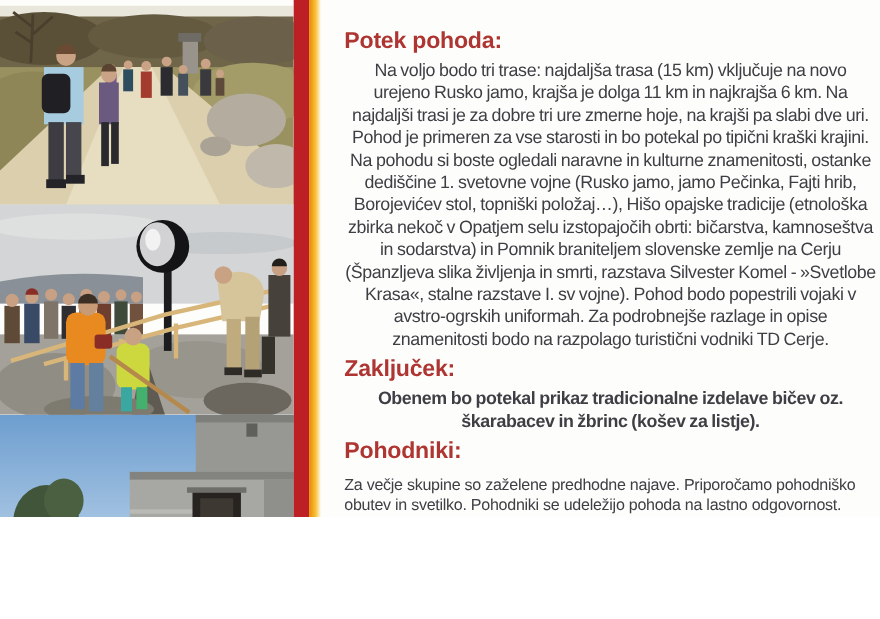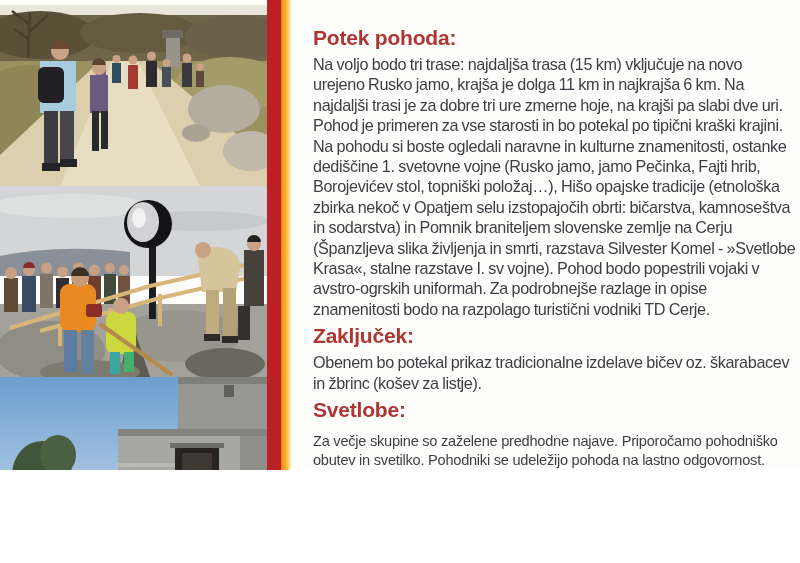--- a/index.html
+++ b/index.html
@@ -11,22 +11,22 @@
   #photo2{top:186px;height:191px;}
   #photo3{top:377px;height:186px;}
 
   .stripe-red{position:absolute;top:0;left:267px;width:14px;height:563px;background:#bc2025;}
   .stripe-yellow{position:absolute;top:0;left:281px;width:11px;height:563px;
     background:linear-gradient(to right,#e98806 0%,#f9c33a 55%,#ffffff 100%);}
 
   .content{position:absolute;left:313px;top:26px;width:484px;color:#3e3e44;}
   .head{font-size:21px;font-weight:bold;color:#ae3531;margin:0 0 4px 0;letter-spacing:-0.2px;}
   .head.mt{margin-top:5px;}
-  .body-p{font-size:16.2px;line-height:20.4px;margin:0;letter-spacing:-0.35px;word-spacing:-0.6px;}
-  .body-p.bold{font-weight:normal;}
+  .body-p{font-size:16.2px;line-height:20.4px;margin:0;letter-spacing:-0.35px;word-spacing:-0.6px;text-align:center;}
+  .body-p.bold{font-weight:bold;}
   .price{font-weight:bold;}
   .note{font-size:14.6px;line-height:18.6px;margin:10px 0 0 0;letter-spacing:-0.25px;}
 </style>
 </head>
 <body>
 
 <div class="page">
 
   <svg id="photo1" class="photo" viewBox="0 0 267 181" xmlns="http://www.w3.org/2000/svg">
     <rect x="0" y="0" width="267" height="40" fill="#e9e6dc"></rect>
@@ -232,18 +232,18 @@
   <div class="stripe-yellow"></div>
 
   <div class="content">
 
     <h2 class="head">Potek pohoda:</h2>
     <p class="body-p">Na voljo bodo tri trase: najdaljša trasa (15 km) vključuje na novo urejeno Rusko jamo, krajša je dolga 11 km in najkrajša  6 km.  Na najdaljši trasi je za dobre tri ure zmerne hoje, na krajši pa slabi dve uri. Pohod je primeren za vse starosti in bo potekal po tipični kraški krajini. Na pohodu si boste ogledali naravne in kulturne znamenitosti, ostanke dediščine 1. svetovne vojne (Rusko jamo, jamo Pečinka, Fajti hrib, Borojevićev stol, topniški položaj…), Hišo opajske tradicije (etnološka zbirka nekoč v Opatjem selu izstopajočih obrti: bičarstva, kamnoseštva in sodarstva) in Pomnik braniteljem slovenske zemlje na Cerju (Španzljeva slika življenja in smrti, razstava Silvester Komel - »Svetlobe Krasa«, stalne razstave I. sv vojne). Pohod bodo popestrili vojaki v avstro-ogrskih uniformah. Za podrobnejše razlage in opise znamenitosti bodo na razpolago turistični vodniki TD Cerje.</p>
 
     <h2 class="head mt">Zaključek:</h2>
     <p class="body-p bold">Obenem bo potekal prikaz tradicionalne izdelave bičev oz. škarabacev in žbrinc (košev za listje).</p>
 
-    <h2 class="head mt">Svetlobe:</h2>
+    <h2 class="head mt">Pohodniki:</h2>
 
     <p class="note">Za večje skupine so zaželene predhodne najave. Priporočamo pohodniško obutev in svetilko. Pohodniki se udeležijo pohoda na lastno odgovornost.</p>
 
   </div>
 </div>
 
 </body></html>

